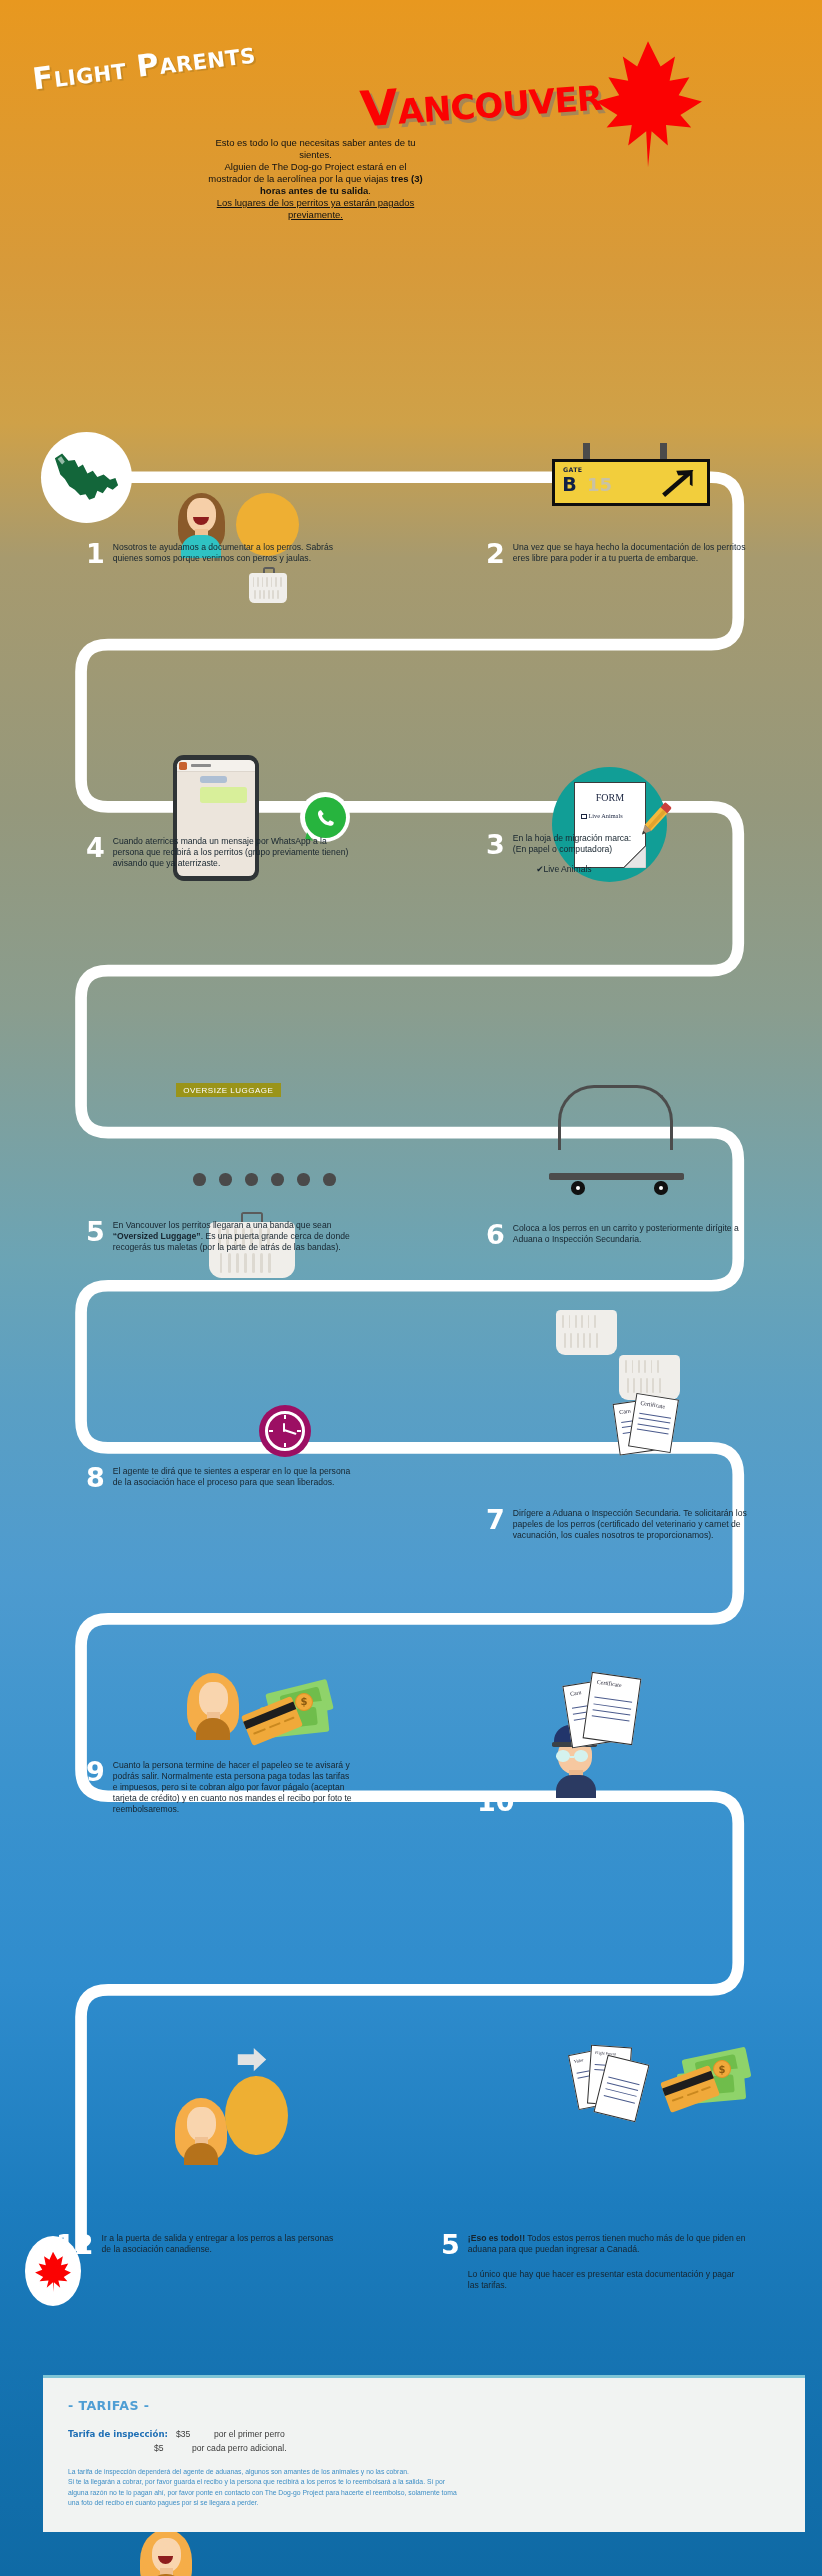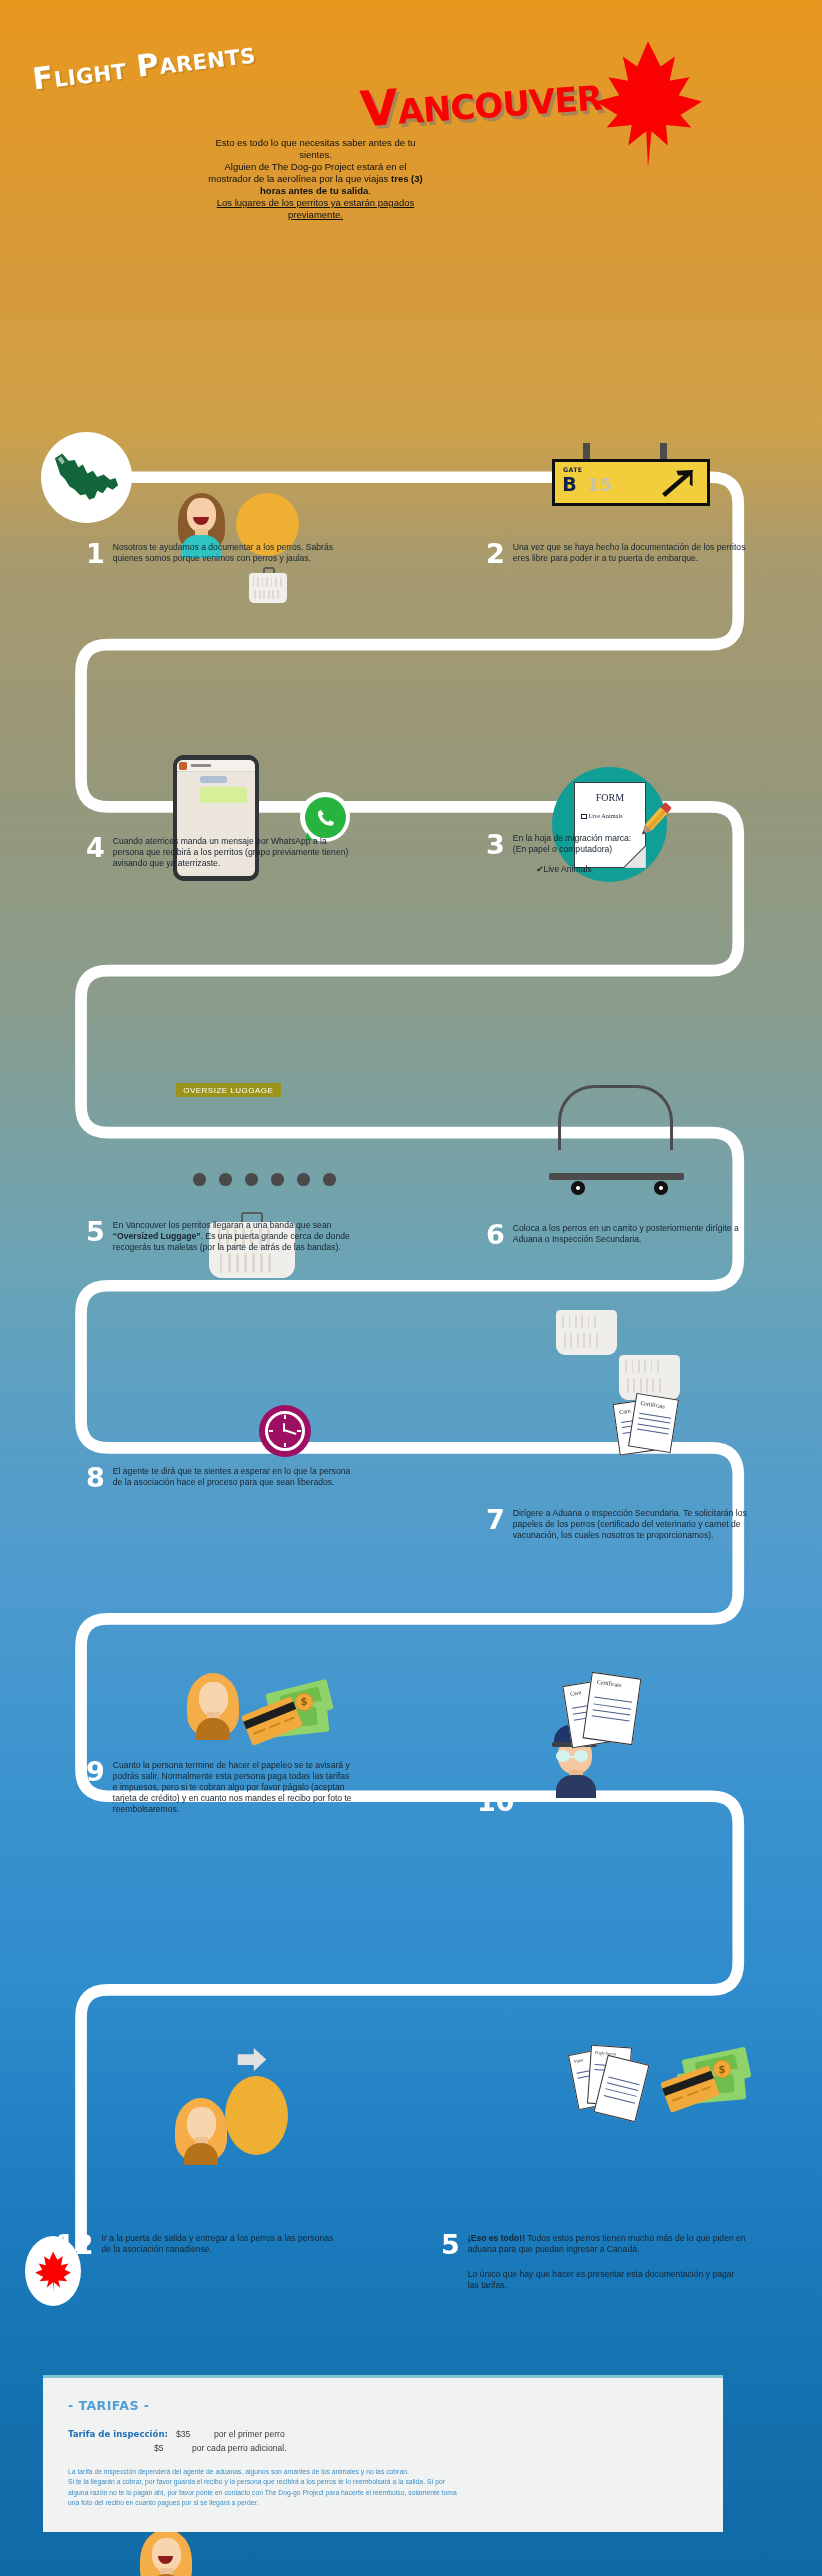--- a/index.html
+++ b/index.html
@@ -381,21 +381,21 @@
     width: 56px; height: 70px;
     border-radius: 50%;
     background: #ffffff;
     display: flex; align-items: center; justify-content: center;
   }
 
   
   .tarifas {
     position: absolute;
     left: 43px; top: 2375px;
-    width: 680px;
+    width: 762px;
     background: #f1f3f2;
     border-top: 3.6px solid #7fc5d6;
     padding: 20px 25px 23.4px 25px;
   }
   .tarifas-title {
     font-family: "DejaVu Sans", sans-serif;
     font-weight: bold;
     font-size: 12.6px;
     color: #4f9ed4;
     letter-spacing: 0.4px;

